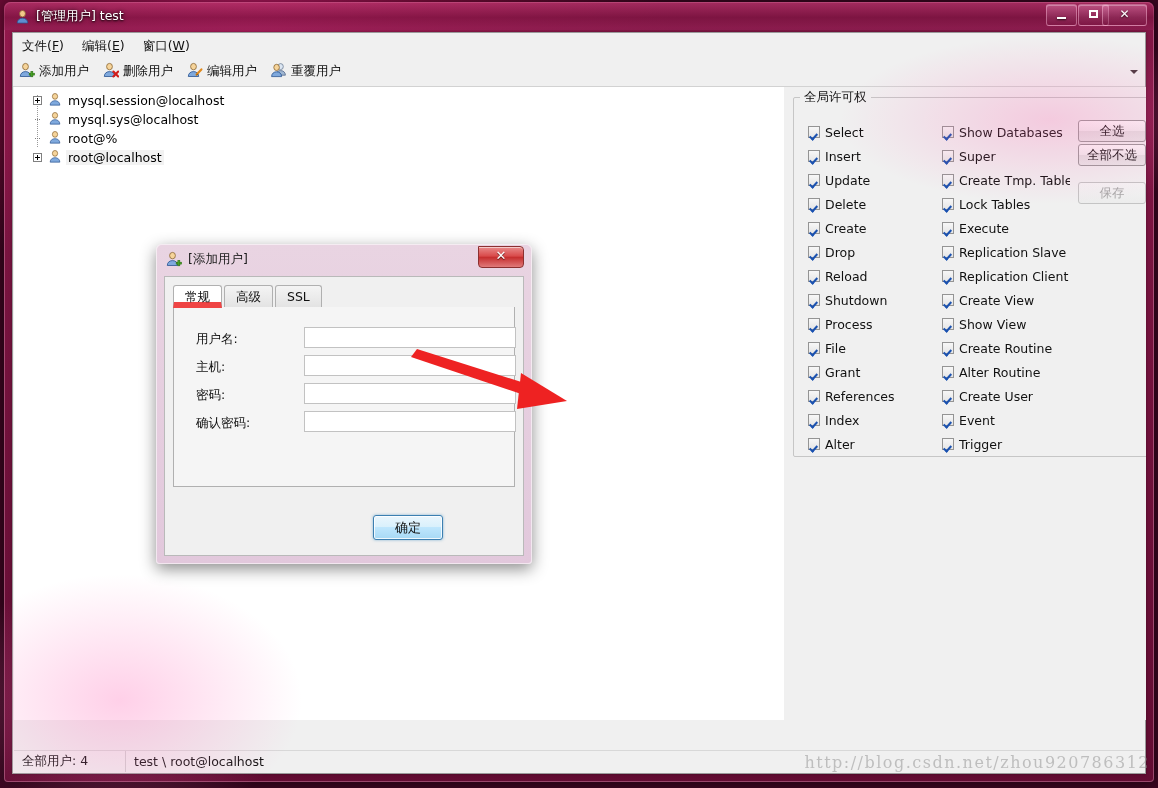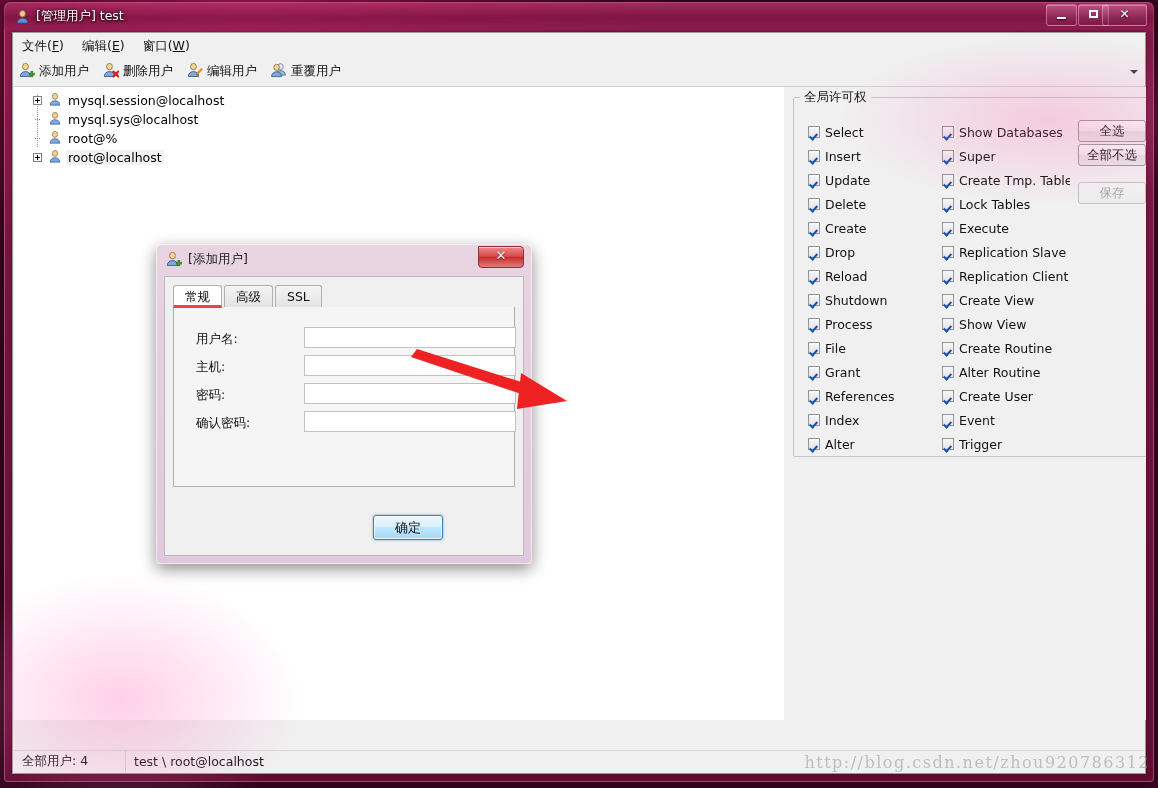--- a/index.html
+++ b/index.html
@@ -365,21 +365,21 @@
     margin-right: 2px;
     cursor: default;
     box-sizing: border-box;
   }
   .tab.active {
     background: #ffffff;
     position: relative;
     z-index: 2;
     margin-bottom: -1px;
     height: 23px;
-    border-bottom: 3px solid #ef4444;
+    border-bottom: 6px solid #ef4444;
   }
   #tabpanel {
     position: absolute;
     left: 8px; top: 30px;
     right: 8px; height: 180px;
     background: #f5f5f5;
     border: 1px solid #b0b0b0;
     border-top: none;
     box-sizing: border-box;
   }

